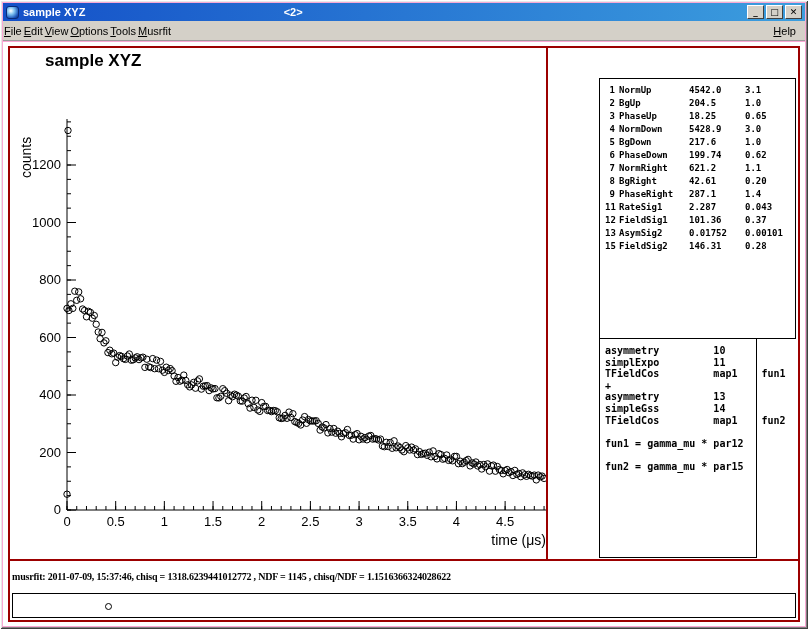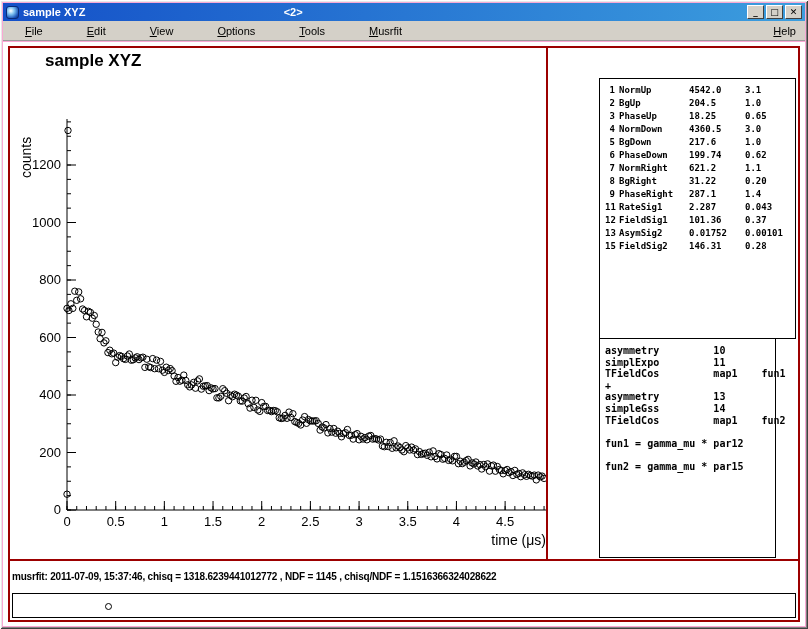--- a/index.html
+++ b/index.html
@@ -30,21 +30,21 @@
     border: 1px solid; border-color: #ffffff #404040 #404040 #ffffff;
     font-size: 9px; font-weight: bold; line-height: 12px; text-align: center;
     font-family: "DejaVu Sans", sans-serif; cursor: default;
   }
 
   .menubar {
     position: absolute; left: 3px; top: 21px; right: 3px; height: 20px;
     background: #d4d0c8; display: flex; align-items: center;
     font-size: 11px; color: #000; border-bottom: 1px solid #9a9a9a;
   }
-  .menu-item { display: inline-block; padding: 3px 22px; white-space: nowrap; }
+  .menu-item { display: inline-block; padding: 3px 1px; white-space: nowrap; }
   .menu-item::first-letter { text-decoration: underline; }
   .menu-help { margin-left: auto; display: inline-block; padding: 20px 9px; }
   .menu-help::first-letter { text-decoration: underline; }
 
   .canvas { position: absolute; left: 3px; right: 3px; top: 42px; bottom: 3px; background: #ffffff; }
   .red-frame { position: absolute; left: 5px; top: 4px; right: 5px; bottom: 4px; border: 2px solid #9c0000; }
   .pad-v { position: absolute; left: 543px; top: 4px; width: 2px; height: 515px; background: #9c0000; }
   .pad-h { position: absolute; left: 5px; right: 5px; top: 517px; height: 2px; background: #9c0000; }
 
   .plot-title { position: absolute; left: 42px; top: 9px; font-size: 17px; font-weight: bold; color: #000; }
@@ -56,29 +56,29 @@
 
   .param-box {
     position: absolute; left: 596px; top: 36px; width: 197px; height: 261px;
     border: 1px solid #000; background: #fff; padding-top: 5px;
     font: bold 9px "DejaVu Sans Mono", monospace; color: #000;
   }
   .param-row { display: grid; grid-template-columns: 14px 70px 56px 1fr; line-height: 13px; padding: 0 5px; }
   .param-row .pc0 { text-align: right; padding-right: 4px; }
 
   .theory-box {
-    position: absolute; left: 596px; top: 296px; width: 177px; height: 220px;
+    position: absolute; left: 596px; top: 296px; width: 158px; height: 220px;
     border: 1px solid #000; background: #fff;
   }
   .theory-text {
     margin: 6px 5px; font: bold 10px "DejaVu Sans Mono", monospace;
     line-height: 11.6px; white-space: pre; color: #000;
   }
 
-  .status-line { position: absolute; left: 9px; top: 529px; font-size: 10px; font-weight: bold; color: #000; white-space: nowrap; letter-spacing: -0.2px; }
+  .status-line { position: absolute; left: 9px; top: 529px; font-size: 10px; font-weight: bold; color: #000; white-space: nowrap; letter-spacing: -0.2px; font-family: Liberation Serif, serif; }
 
   .legend-box { position: absolute; left: 9px; top: 551px; width: 784px; height: 25px; border: 1px solid #000; background: #fff; }
   .legend-marker { position: absolute; left: 92px; top: 9px; width: 7px; height: 7px; border: 1px solid #000; border-radius: 50%; background: #fff; }
   .legend-label { position: absolute; left: 188px; top: 6px; font-size: 10px; font-weight: bold; color: #000; white-space: nowrap; }
 </style>
 </head>
 <body>
 
 <div id="window">
 
@@ -499,21 +499,21 @@
           </div>
           <div class="param-row">
             <span class="pc0">3</span>
             <span class="pc1">PhaseUp</span>
             <span class="pc2">18.25</span>
             <span class="pc3">0.65</span>
           </div>
           <div class="param-row">
             <span class="pc0">4</span>
             <span class="pc1">NormDown</span>
-            <span class="pc2">4360.5</span>
+            <span class="pc2">5428.9</span>
             <span class="pc3">3.0</span>
           </div>
           <div class="param-row">
             <span class="pc0">5</span>
             <span class="pc1">BgDown</span>
             <span class="pc2">217.6</span>
             <span class="pc3">1.0</span>
           </div>
           <div class="param-row">
             <span class="pc0">6</span>
@@ -523,21 +523,21 @@
           </div>
           <div class="param-row">
             <span class="pc0">7</span>
             <span class="pc1">NormRight</span>
             <span class="pc2">621.2</span>
             <span class="pc3">1.1</span>
           </div>
           <div class="param-row">
             <span class="pc0">8</span>
             <span class="pc1">BgRight</span>
-            <span class="pc2">31.22</span>
+            <span class="pc2">42.61</span>
             <span class="pc3">0.20</span>
           </div>
           <div class="param-row">
             <span class="pc0">9</span>
             <span class="pc1">PhaseRight</span>
             <span class="pc2">287.1</span>
             <span class="pc3">1.4</span>
           </div>
           <div class="param-row">
             <span class="pc0">11</span>

